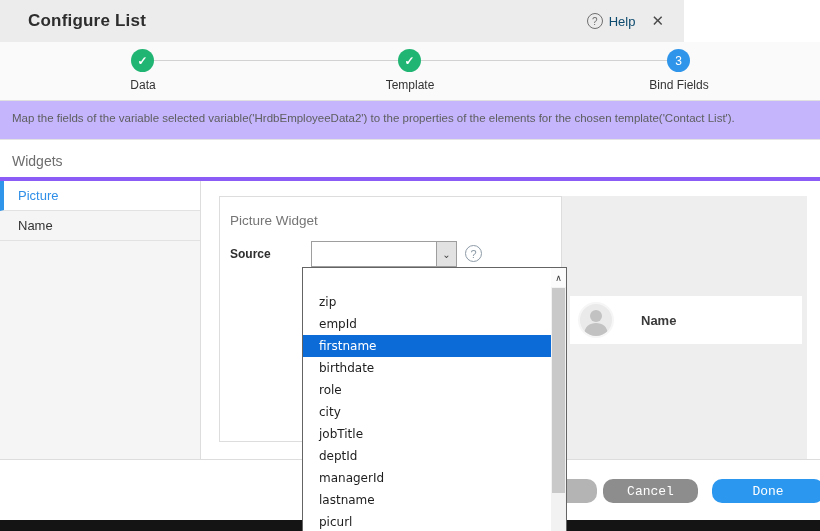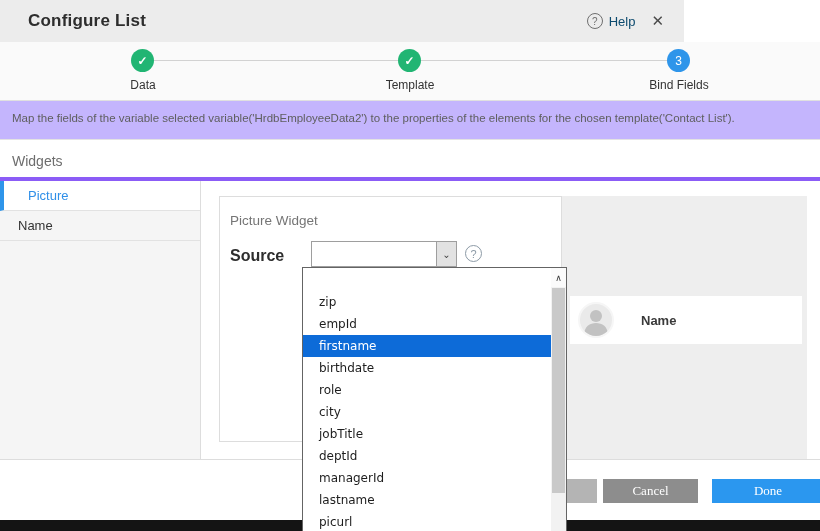--- a/index.html
+++ b/index.html
@@ -38,49 +38,49 @@
   
   .widgets-bar { position:absolute; left:0; top:140px; width:820px; height:41px; background:#fff;
                  border-bottom:4px solid #8b5cf6; padding:12px 0 0 12px; }
   .widgets-title { font-size:14px; color:#6d6d6d; }
 
   
   .sidebar { position:absolute; left:0; top:181px; width:201px; height:278px; background:#f5f5f5;
              border-right:1px solid #ddd; }
   .side-item { height:30px; line-height:30px; padding-left:18px; font-size:13px; color:#333;
                border-bottom:1px solid #e2e2e2; cursor:pointer; }
-  .side-item.selected { background:#fff; color:#2f8fe8; border-left:4px solid #2e95ea; padding-left:24px; }
+  .side-item.selected { background:#fff; color:#2f8fe8; border-left:4px solid #2e95ea; padding-left:14px; }
 
   
   .panel { position:absolute; left:219px; top:196px; width:343px; height:246px;
            border:1px solid #ddd; background:#fff; }
   .panel-title { position:absolute; left:10px; top:16px; font-size:13.5px; color:#757575; }
-  .source-label { position:absolute; left:10px; top:50px; font-size:16px; color:#2e2e2e; font-weight:700; }
+  .source-label { position:absolute; left:10px; top:50px; font-size:12px; color:#2e2e2e; font-weight:700; }
   .select-box { position:absolute; left:91px; top:44px; width:146px; height:26px;
                 border:1px solid #9e9e9e; background:#fff; cursor:pointer; }
   .select-value { position:absolute; left:6px; top:5px; font-size:12px; color:#333; }
   .select-arrow { position:absolute; right:0; top:0; width:20px; height:24px; background:#e2e2e2;
                   border-left:1px solid #9e9e9e; display:flex; align-items:center; justify-content:center;
                   font-size:10px; color:#444; }
   .src-help { position:absolute; left:245px; top:48px; width:17px; height:17px; border:1px solid #8c9aa6;
               border-radius:50%; display:flex; align-items:center; justify-content:center;
               font-size:11px; color:#8c9aa6; }
 
   
   .preview { position:absolute; left:562px; top:196px; width:245px; height:263px; background:#eeeeee; }
   .preview-row { position:absolute; left:8px; top:100px; width:232px; height:48px; background:#fff;
                  display:flex; align-items:center; }
   .avatar { width:36px; height:36px; margin-left:8px; border-radius:50%; background:#eaeaea;
             border:2px solid #f6f6f6; display:flex; align-items:center; justify-content:center; overflow:hidden; }
   .preview-name { margin-left:27px; font-size:13px; font-weight:700; color:#3a3a3a; }
 
   
   .footer-divider { position:absolute; left:0; top:459px; width:820px; height:1px; background:#ddd; }
-  .btn { position:absolute; top:479px; height:24px; border:none; border-radius:0; color:#fff;
-         font-size:13px; font-family:Liberation Serif, serif; cursor:pointer; }
+  .btn { position:absolute; top:479px; height:24px; border:none; border-radius:10px; color:#fff;
+         font-size:13px; font-family:Liberation Mono, monospace; cursor:pointer; }
   .btn-ghost { left:520px; width:77px; background:#b4b4b4; }
   .btn-cancel { left:603px; width:95px; background:#8d8d8d; }
   .btn-done { left:712px; width:112px; background:#2b97ef; }
 
   
   .screen-edge { position:absolute; left:0; top:520px; width:820px; height:11px; background:#141414; }
 
   
   .popup { position:absolute; left:302px; top:267px; width:265px; height:266px; background:#fff;
            border:1px solid #646464; z-index:10; }

